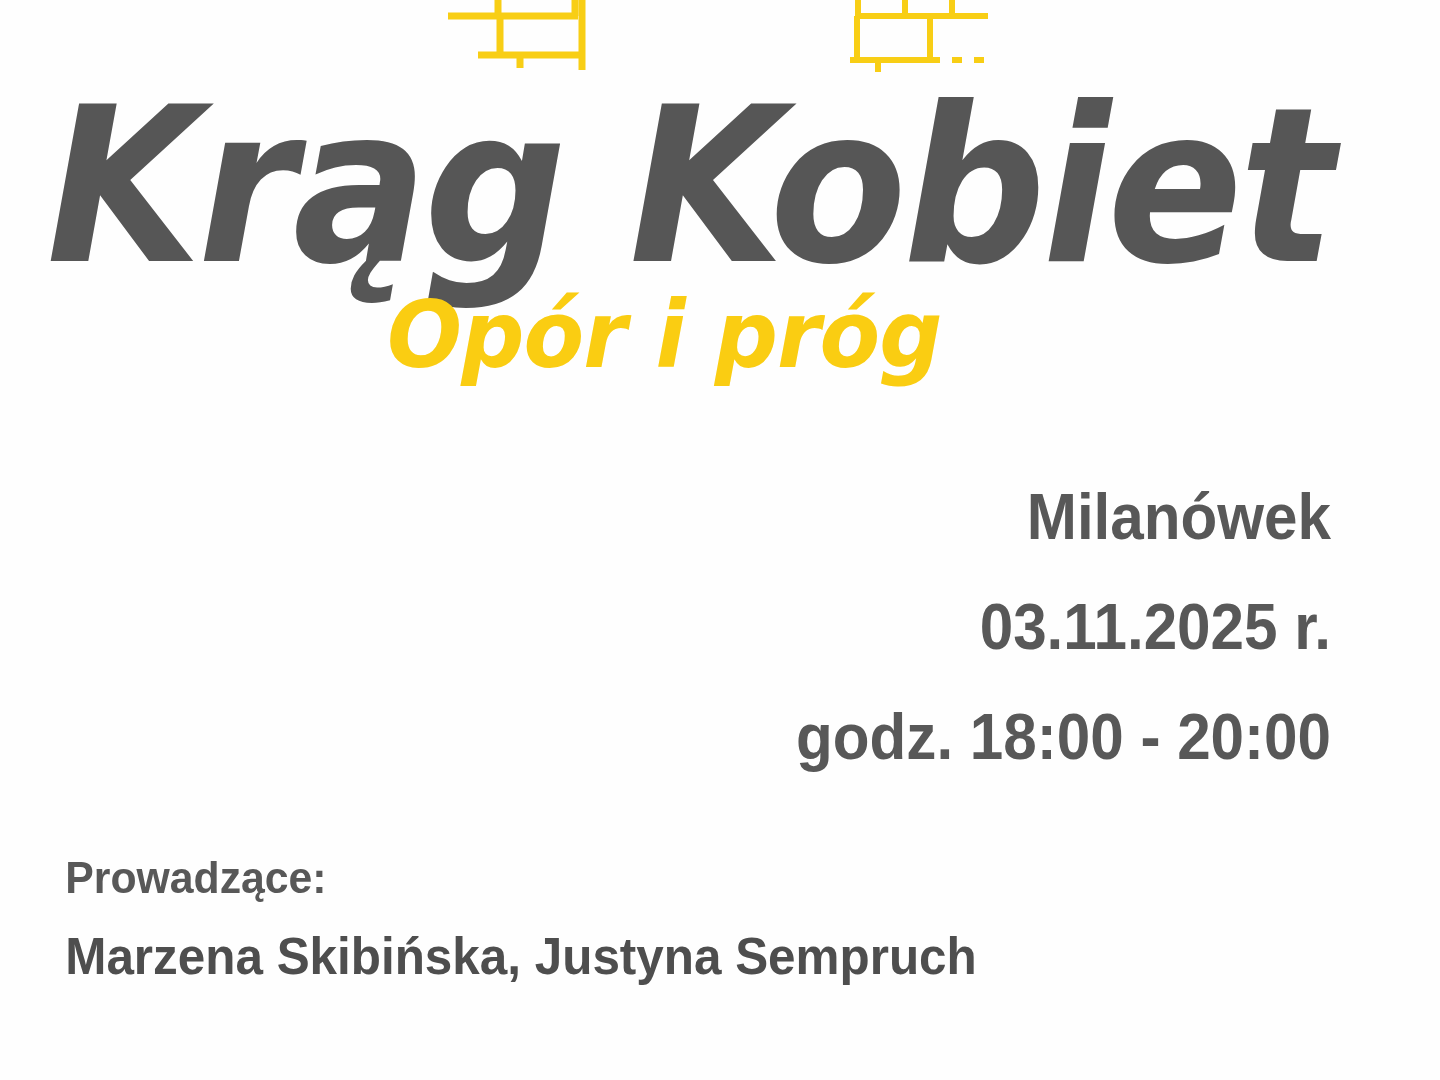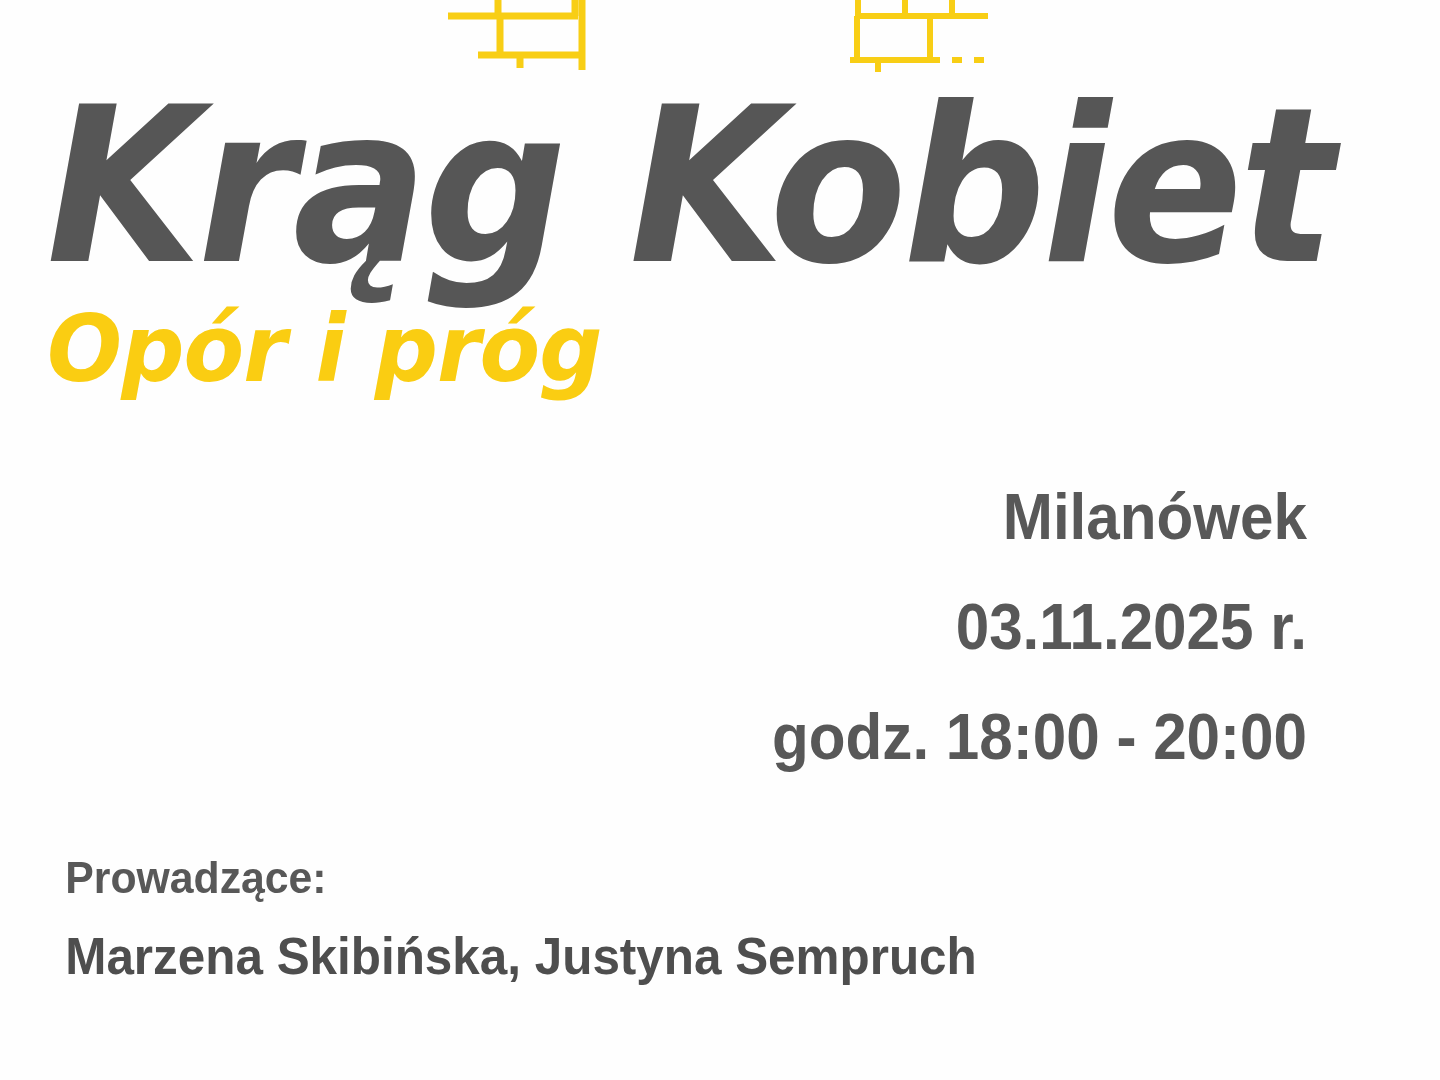--- a/index.html
+++ b/index.html
@@ -62,25 +62,24 @@
     line-height: 0.92;
     letter-spacing: -4px;
     color: #565656;
     margin: 0;
     white-space: nowrap;
     transform: scaleX(0.93);
     transform-origin: center top;
   }
   #subtitle-row {
     position: absolute;
-    top: 296px;
+    top: 282px;
     left: 0;
     width: 1305px;
-    text-align: left;
-    padding-left: 24px;
+    text-align: center;
   }
   #subtitle {
     font-family: "DejaVu Sans", sans-serif;
     font-style: italic;
     font-weight: 700;
     font-size: 92px;
     letter-spacing: -1px;
     color: #FACD12;
     margin: 0;
     white-space: nowrap;
@@ -89,20 +88,21 @@
     transform-origin: right top;
   }
 
   
   #details-block {
     position: absolute;
     top: 462px;
     left: 0;
     width: 1307px;
     text-align: right;
+    padding-left: 24px;
   }
   .detail-line {
     font-family: "Liberation Sans", sans-serif;
     font-weight: 700;
     font-size: 64px;
     line-height: 1.72;
     color: #585858;
     letter-spacing: 0px;
     white-space: nowrap;
     margin: 0;

